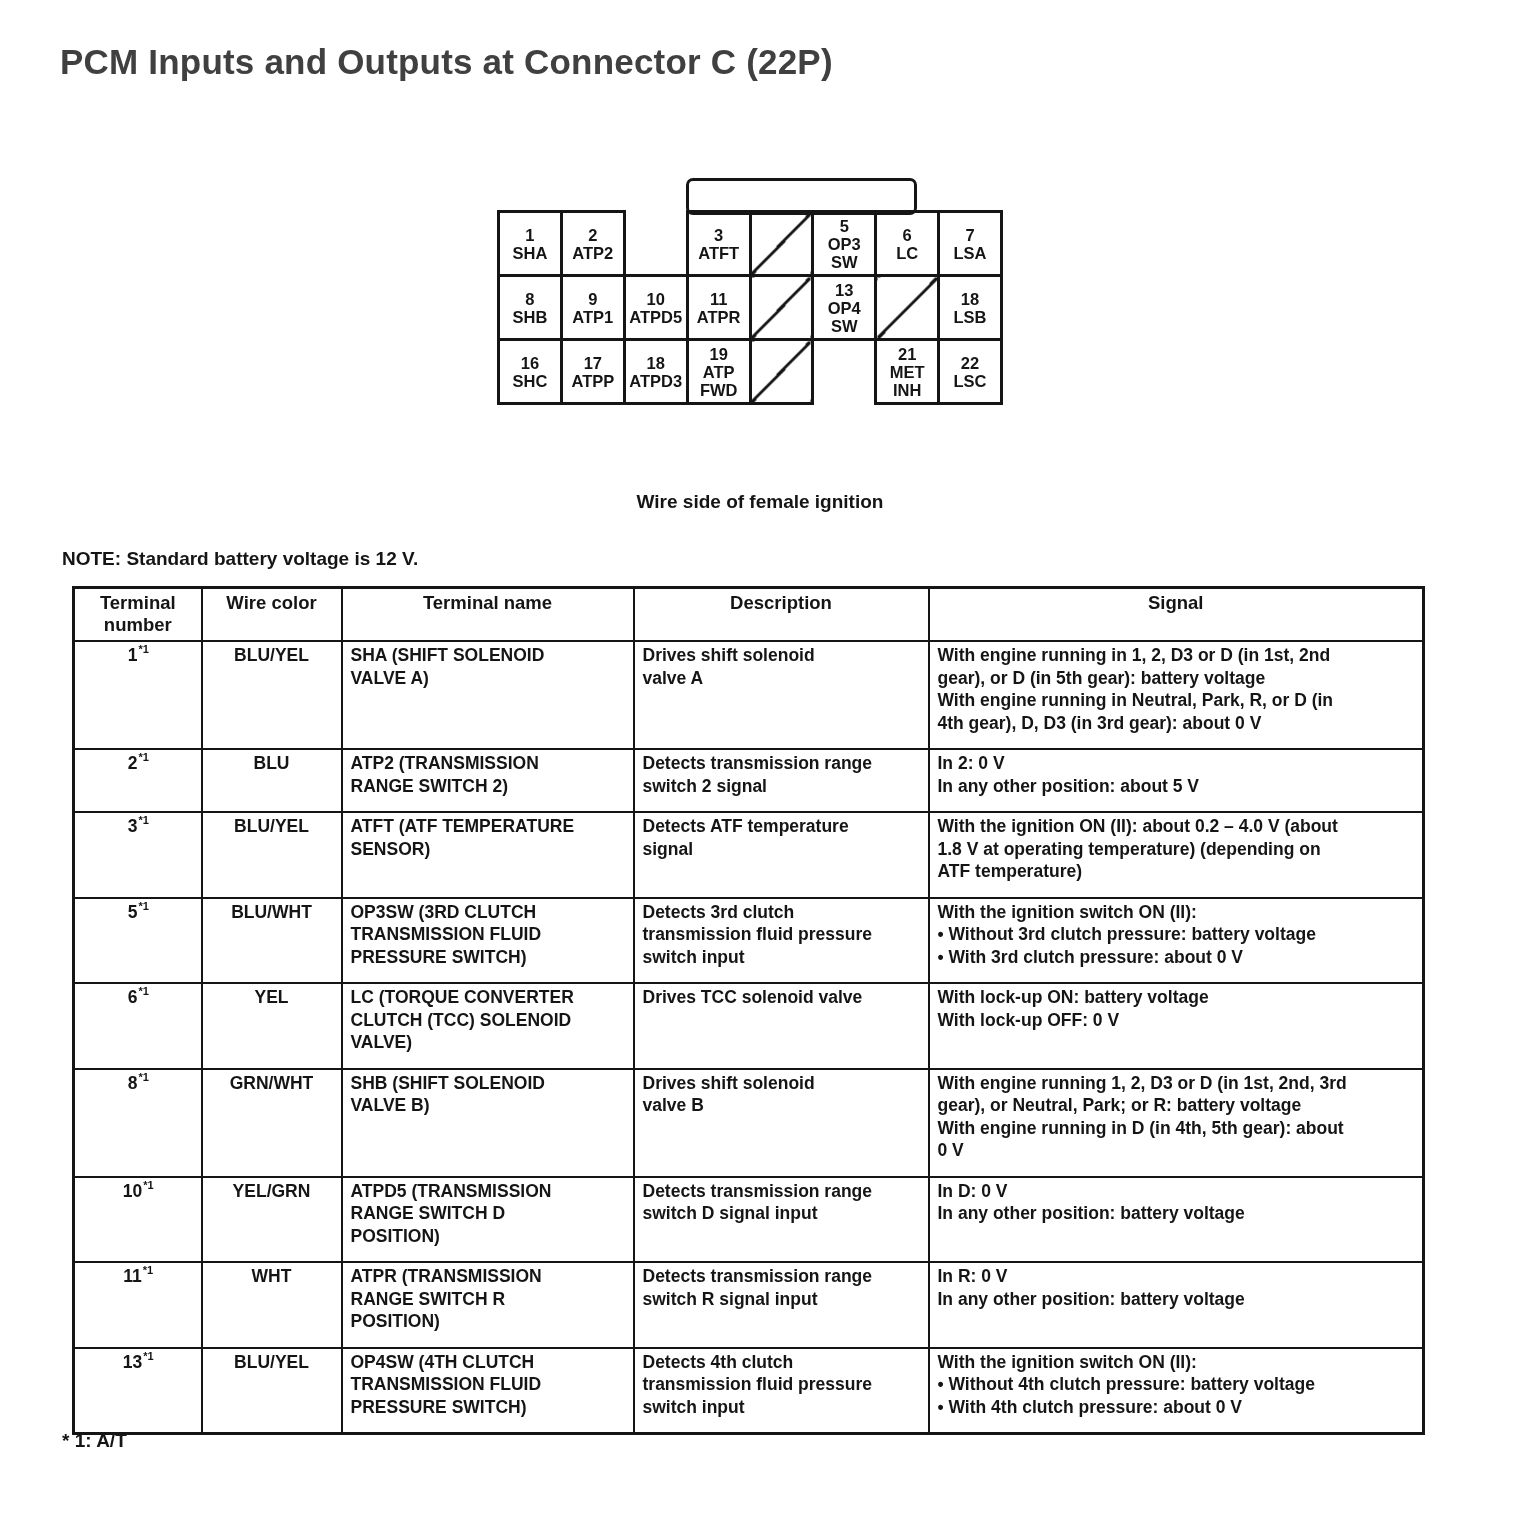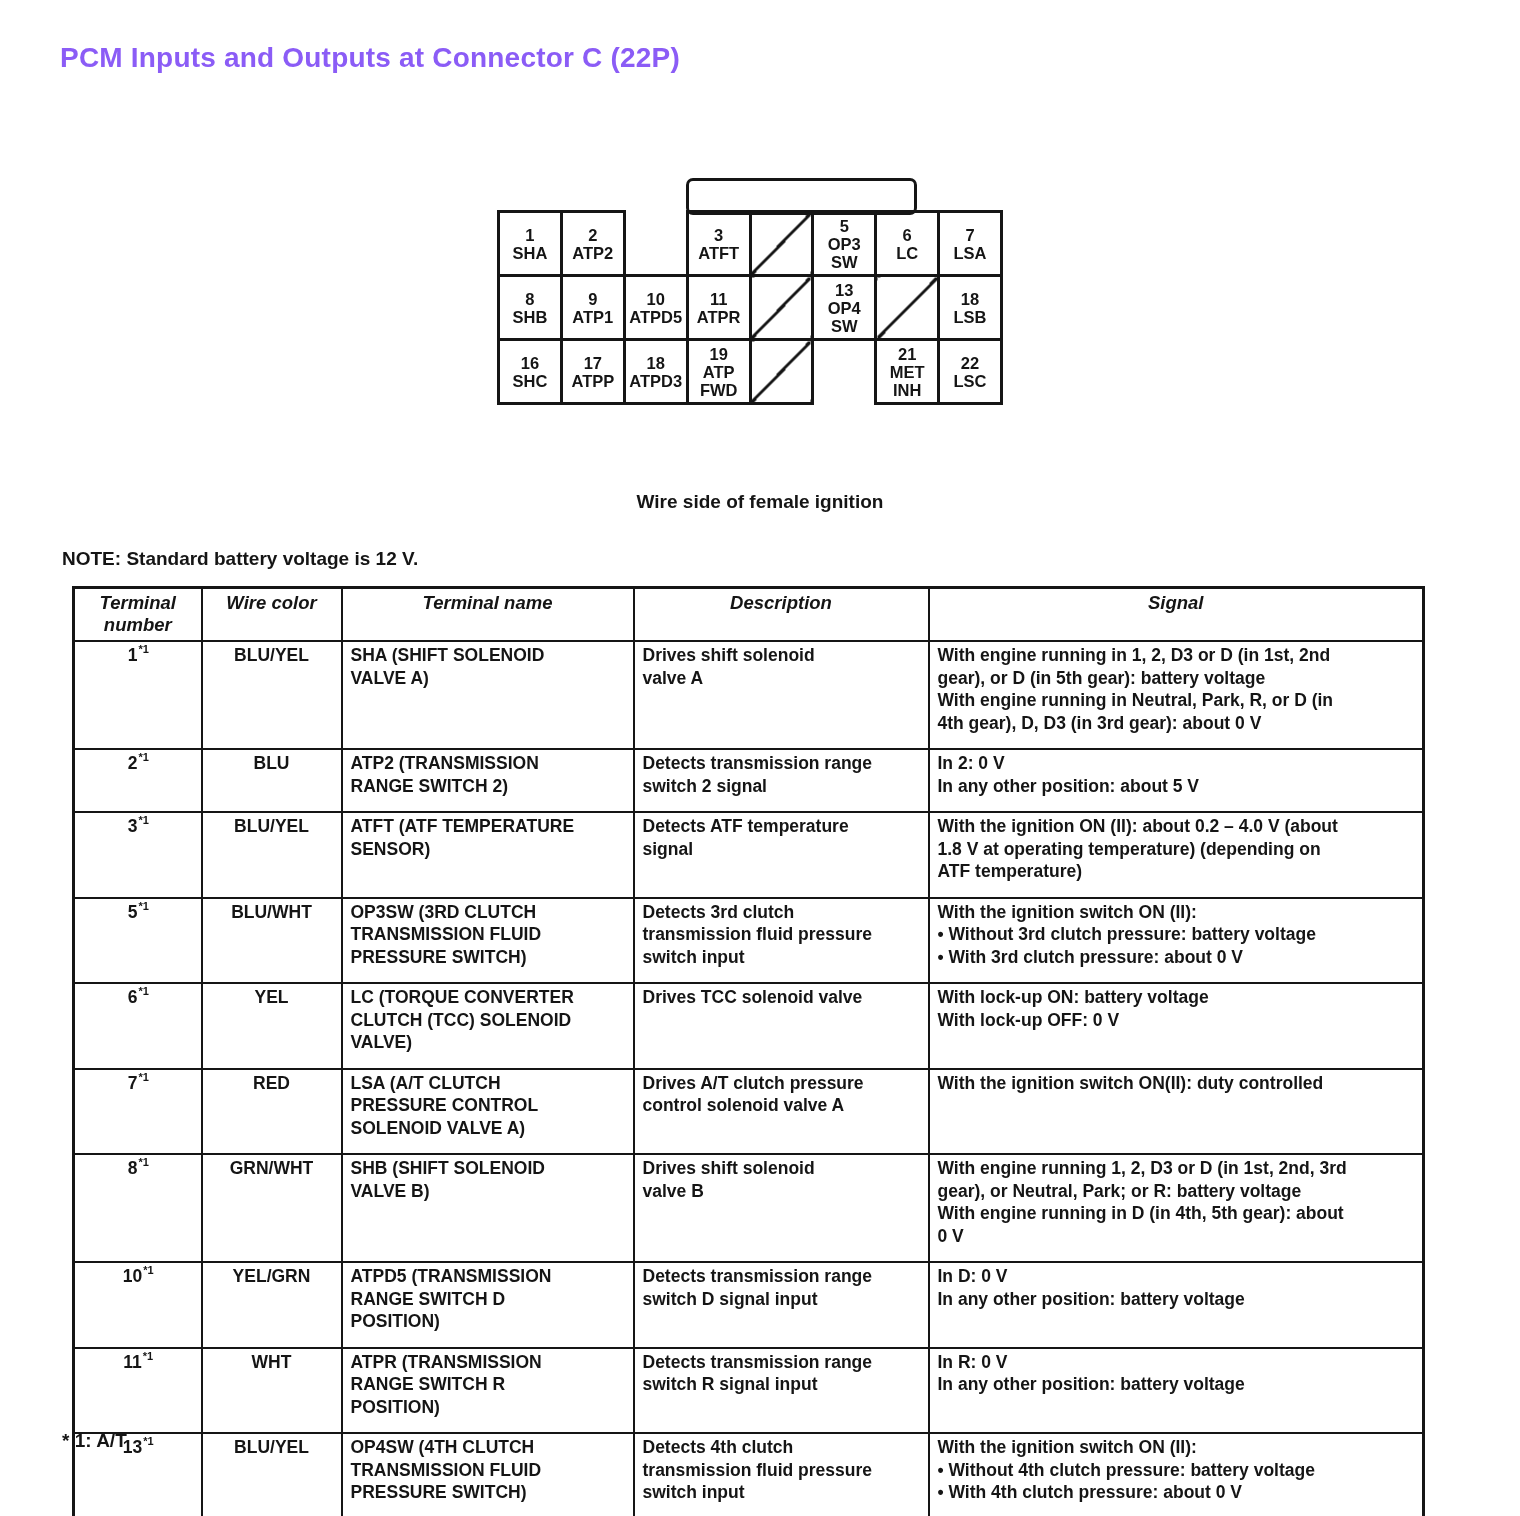--- a/index.html
+++ b/index.html
@@ -6,21 +6,21 @@
   html,body { margin:0; padding:0; }
   body {
     width:1520px; height:1516px; position:relative;
     background:#ffffff; color:#151515;
     font-family:"Liberation Sans", sans-serif;
     font-weight:700;
     -webkit-font-smoothing:antialiased;
   }
   .title {
     position:absolute; left:60px; top:42px; margin:0;
-    font-size:28px; letter-spacing:0.2px; color:#8b5cf6;
+    font-size:35px; letter-spacing:0.2px; color:#404040;
   }
   
   .connector { position:absolute; left:497px; top:178px; width:506px; height:226px; }
   .tab {
     position:absolute; left:189px; top:0; width:231px; height:37px;
     border:3px solid #151515; border-radius:7px; background:#fff;
   }
   table.pins { position:absolute; left:0; top:32px; border-collapse:collapse; }
   table.pins td {
     width:63px; height:64px; padding:0;
@@ -45,21 +45,21 @@
   table.io-table {
     position:absolute; left:72px; top:586px;
     border-collapse:collapse; table-layout:fixed;
     border:3px solid #151515;
   }
   table.io-table th, table.io-table td {
     border:2.5px solid #151515;
   }
   table.io-table th {
     font-size:18.5px; line-height:22px; padding:3px 4px 4px 4px;
-    text-align:center; vertical-align:top; white-space:pre-line;font-style:italic;
+    text-align:center; vertical-align:top; white-space:pre-line;
   }
   table.io-table td {
     vertical-align:top; font-size:17.5px; line-height:22.5px;
     padding:2px 8px 14px 8px;
   }
   td.c-num, td.c-wire { text-align:center; padding-left:2px; padding-right:2px; }
   td.c-name, td.c-desc, td.c-sig { white-space:pre-line;border-radius:27px; }
   td.c-num sup { font-size:11px; line-height:0; position:relative; top:-1px; left:1px; }
   .footnote { position:absolute; left:62px; top:1430px; font-size:19px; }
 </style>
@@ -239,30 +239,20 @@
           <td class="c-num"><span>6</span><sup>*1</sup></td>
           <td class="c-wire">YEL</td>
           <td class="c-name">LC (TORQUE CONVERTER
 CLUTCH (TCC) SOLENOID
 VALVE)</td>
           <td class="c-desc">Drives TCC solenoid valve</td>
           <td class="c-sig">With lock-up ON: battery voltage
 With lock-up OFF: 0 V</td>
         </tr>
         <tr>
-          <td class="c-num"><span>7</span><sup>*1</sup></td>
-          <td class="c-wire">RED</td>
-          <td class="c-name">LSA (A/T CLUTCH
-PRESSURE CONTROL
-SOLENOID VALVE A)</td>
-          <td class="c-desc">Drives A/T clutch pressure
-control solenoid valve A</td>
-          <td class="c-sig">With the ignition switch ON(II): duty controlled</td>
-        </tr>
-        <tr>
           <td class="c-num"><span>8</span><sup>*1</sup></td>
           <td class="c-wire">GRN/WHT</td>
           <td class="c-name">SHB (SHIFT SOLENOID
 VALVE B)</td>
           <td class="c-desc">Drives shift solenoid
 valve B</td>
           <td class="c-sig">With engine running 1, 2, D3 or D (in 1st, 2nd, 3rd
 gear), or Neutral, Park; or R: battery voltage
 With engine running in D (in 4th, 5th gear): about
 0 V</td>

